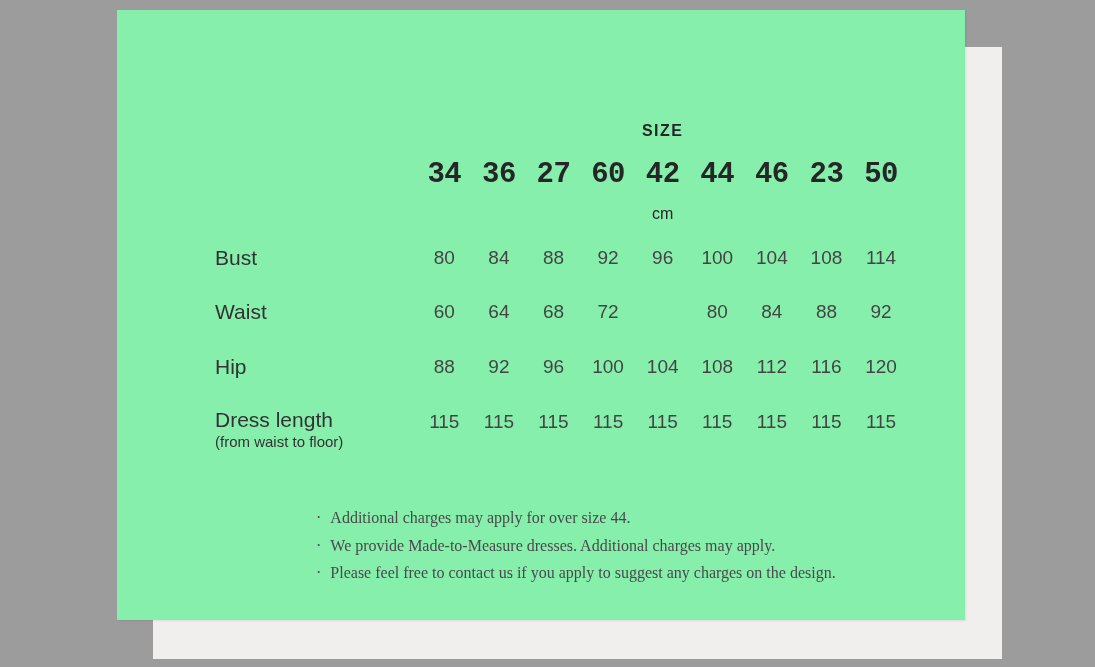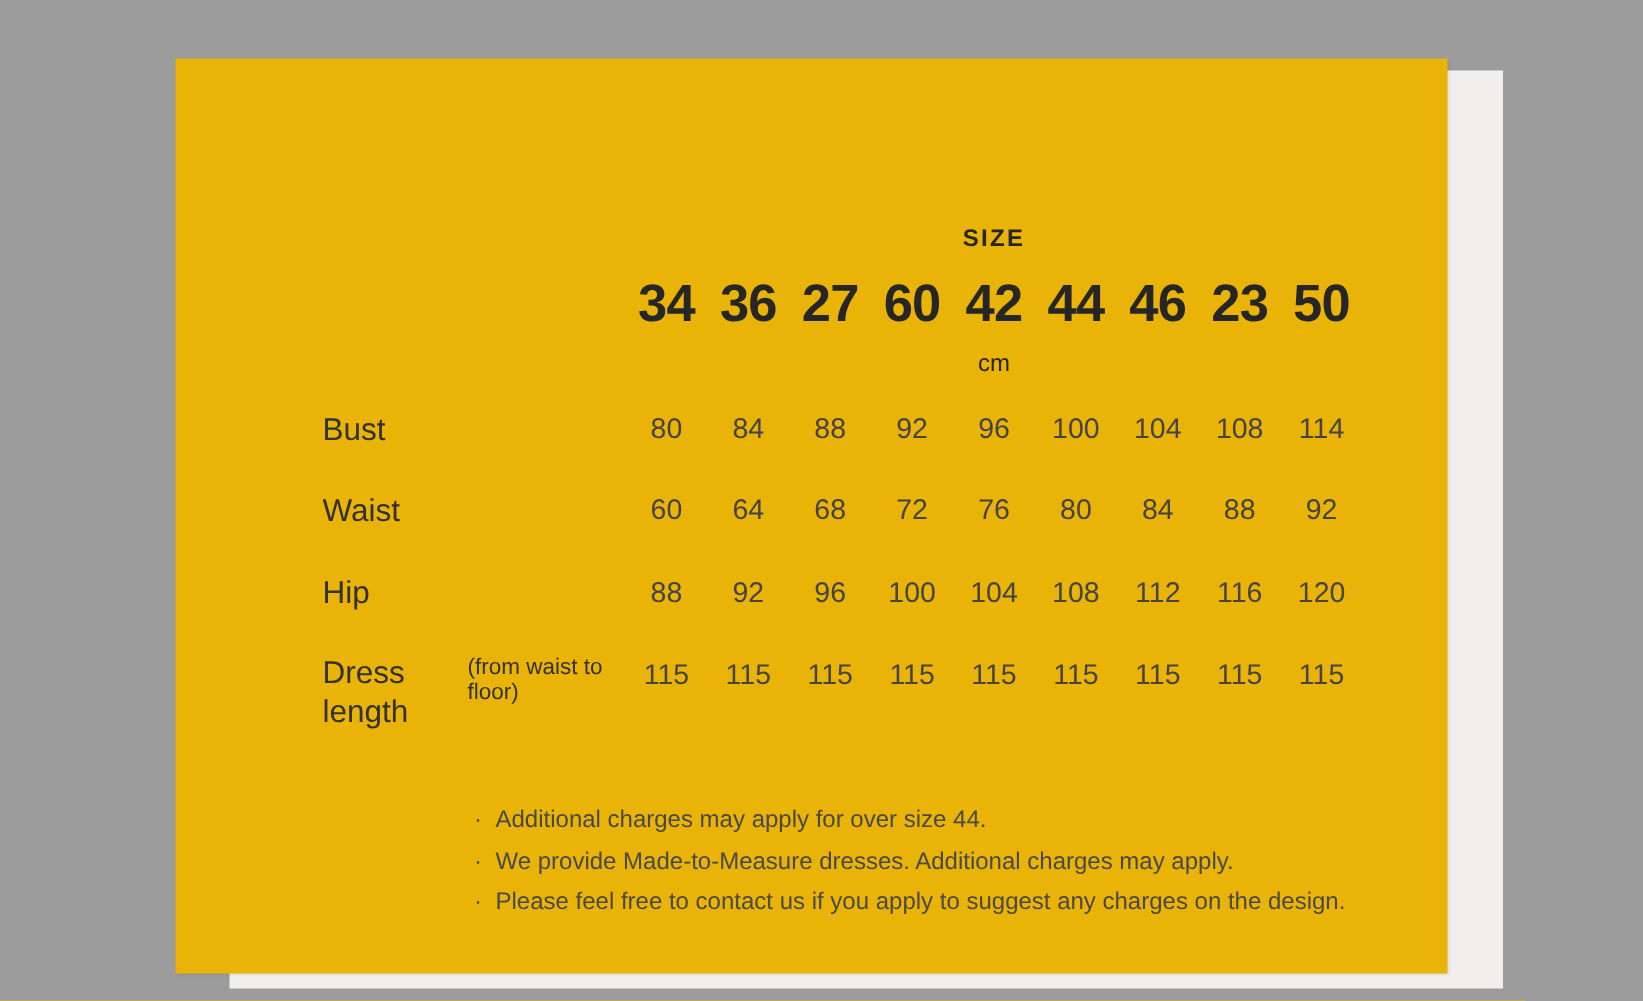--- a/index.html
+++ b/index.html
@@ -9,68 +9,68 @@
     position:relative;
     overflow:hidden;
     font-family:"Liberation Sans", sans-serif;
   }
   .back-card{
     position:absolute;left:153px;top:47px;width:849px;height:612px;
     background:#f0efee;
   }
   .front-card{
     position:absolute;left:117px;top:10px;width:848px;height:610px;
-    background:#eab308;
+    background:#86efac;
     box-shadow:1px 1px 2px rgba(0,0,0,0.08);
-    margin-top:29px;
   }
   .chart-grid{
     position:absolute;left:98px;top:100px;
     display:grid;
     grid-template-columns:202px repeat(9,54.6px);
     grid-template-rows:42px 44px 36px 52px 55px 55px 55px;
   }
   .cell{
     display:flex;align-items:center;justify-content:center;
     color:#403f3e;
   }
   .size-head{
     grid-row:1;grid-column:6;
     font-size:16px;font-weight:bold;letter-spacing:1.5px;
     color:#262626;
   }
   .size-num{
     grid-row:2;
-    font-size:35px;font-weight:bold;color:#262626;
+    font-size:29px;font-weight:bold;color:#262626;
     letter-spacing:-0.5px;
+    font-family:Liberation Mono, monospace;
   }
   .unit{
     grid-row:3;grid-column:6;
     font-size:16px;font-weight:normal;color:#262626;
   }
   .row-label{
     justify-content:flex-start;
     font-size:21px;color:#333231;
   }
   .row-label.two-line{
-    flex-direction:row;align-items:flex-start;justify-content:flex-start;
+    flex-direction:column;align-items:flex-start;justify-content:flex-start;
     padding-top:13px;
   }
   .row-label .sub{
     font-size:15px;color:#333231;line-height:17px;
   }
   .row-label .main{
     font-size:21px;line-height:26px;
   }
   .value{
     font-size:19px;color:#454443;
   }
   .notes{
     position:absolute;left:199px;top:494px;
-    font-size:16px;line-height:27.6px;color:#4a4949;
+    font-size:16px;line-height:27.6px;color:#4a4949;font-family:Liberation Serif, serif;
   }
   .note-line{white-space:nowrap;}
   .note-bullet{
     display:inline-block;margin-right:9px;color:#4a4949;
   }
 </style>
 </head>
 <body>
 
 <div class="back-card"></div>
@@ -101,21 +101,20 @@
     <div class="cell value" style="grid-row:4;grid-column:7">100</div>
     <div class="cell value" style="grid-row:4;grid-column:8">104</div>
     <div class="cell value" style="grid-row:4;grid-column:9">108</div>
     <div class="cell value" style="grid-row:4;grid-column:10">114</div>
 
     <div class="cell row-label" style="grid-row:5;grid-column:1">Waist</div>
     <div class="cell value" style="grid-row:5;grid-column:2">60</div>
     <div class="cell value" style="grid-row:5;grid-column:3">64</div>
     <div class="cell value" style="grid-row:5;grid-column:4">68</div>
     <div class="cell value" style="grid-row:5;grid-column:5">72</div>
-    <div class="cell value" style="grid-row:5;grid-column:6">76</div>
     <div class="cell value" style="grid-row:5;grid-column:7">80</div>
     <div class="cell value" style="grid-row:5;grid-column:8">84</div>
     <div class="cell value" style="grid-row:5;grid-column:9">88</div>
     <div class="cell value" style="grid-row:5;grid-column:10">92</div>
 
     <div class="cell row-label" style="grid-row:6;grid-column:1">Hip</div>
     <div class="cell value" style="grid-row:6;grid-column:2">88</div>
     <div class="cell value" style="grid-row:6;grid-column:3">92</div>
     <div class="cell value" style="grid-row:6;grid-column:4">96</div>
     <div class="cell value" style="grid-row:6;grid-column:5">100</div>

